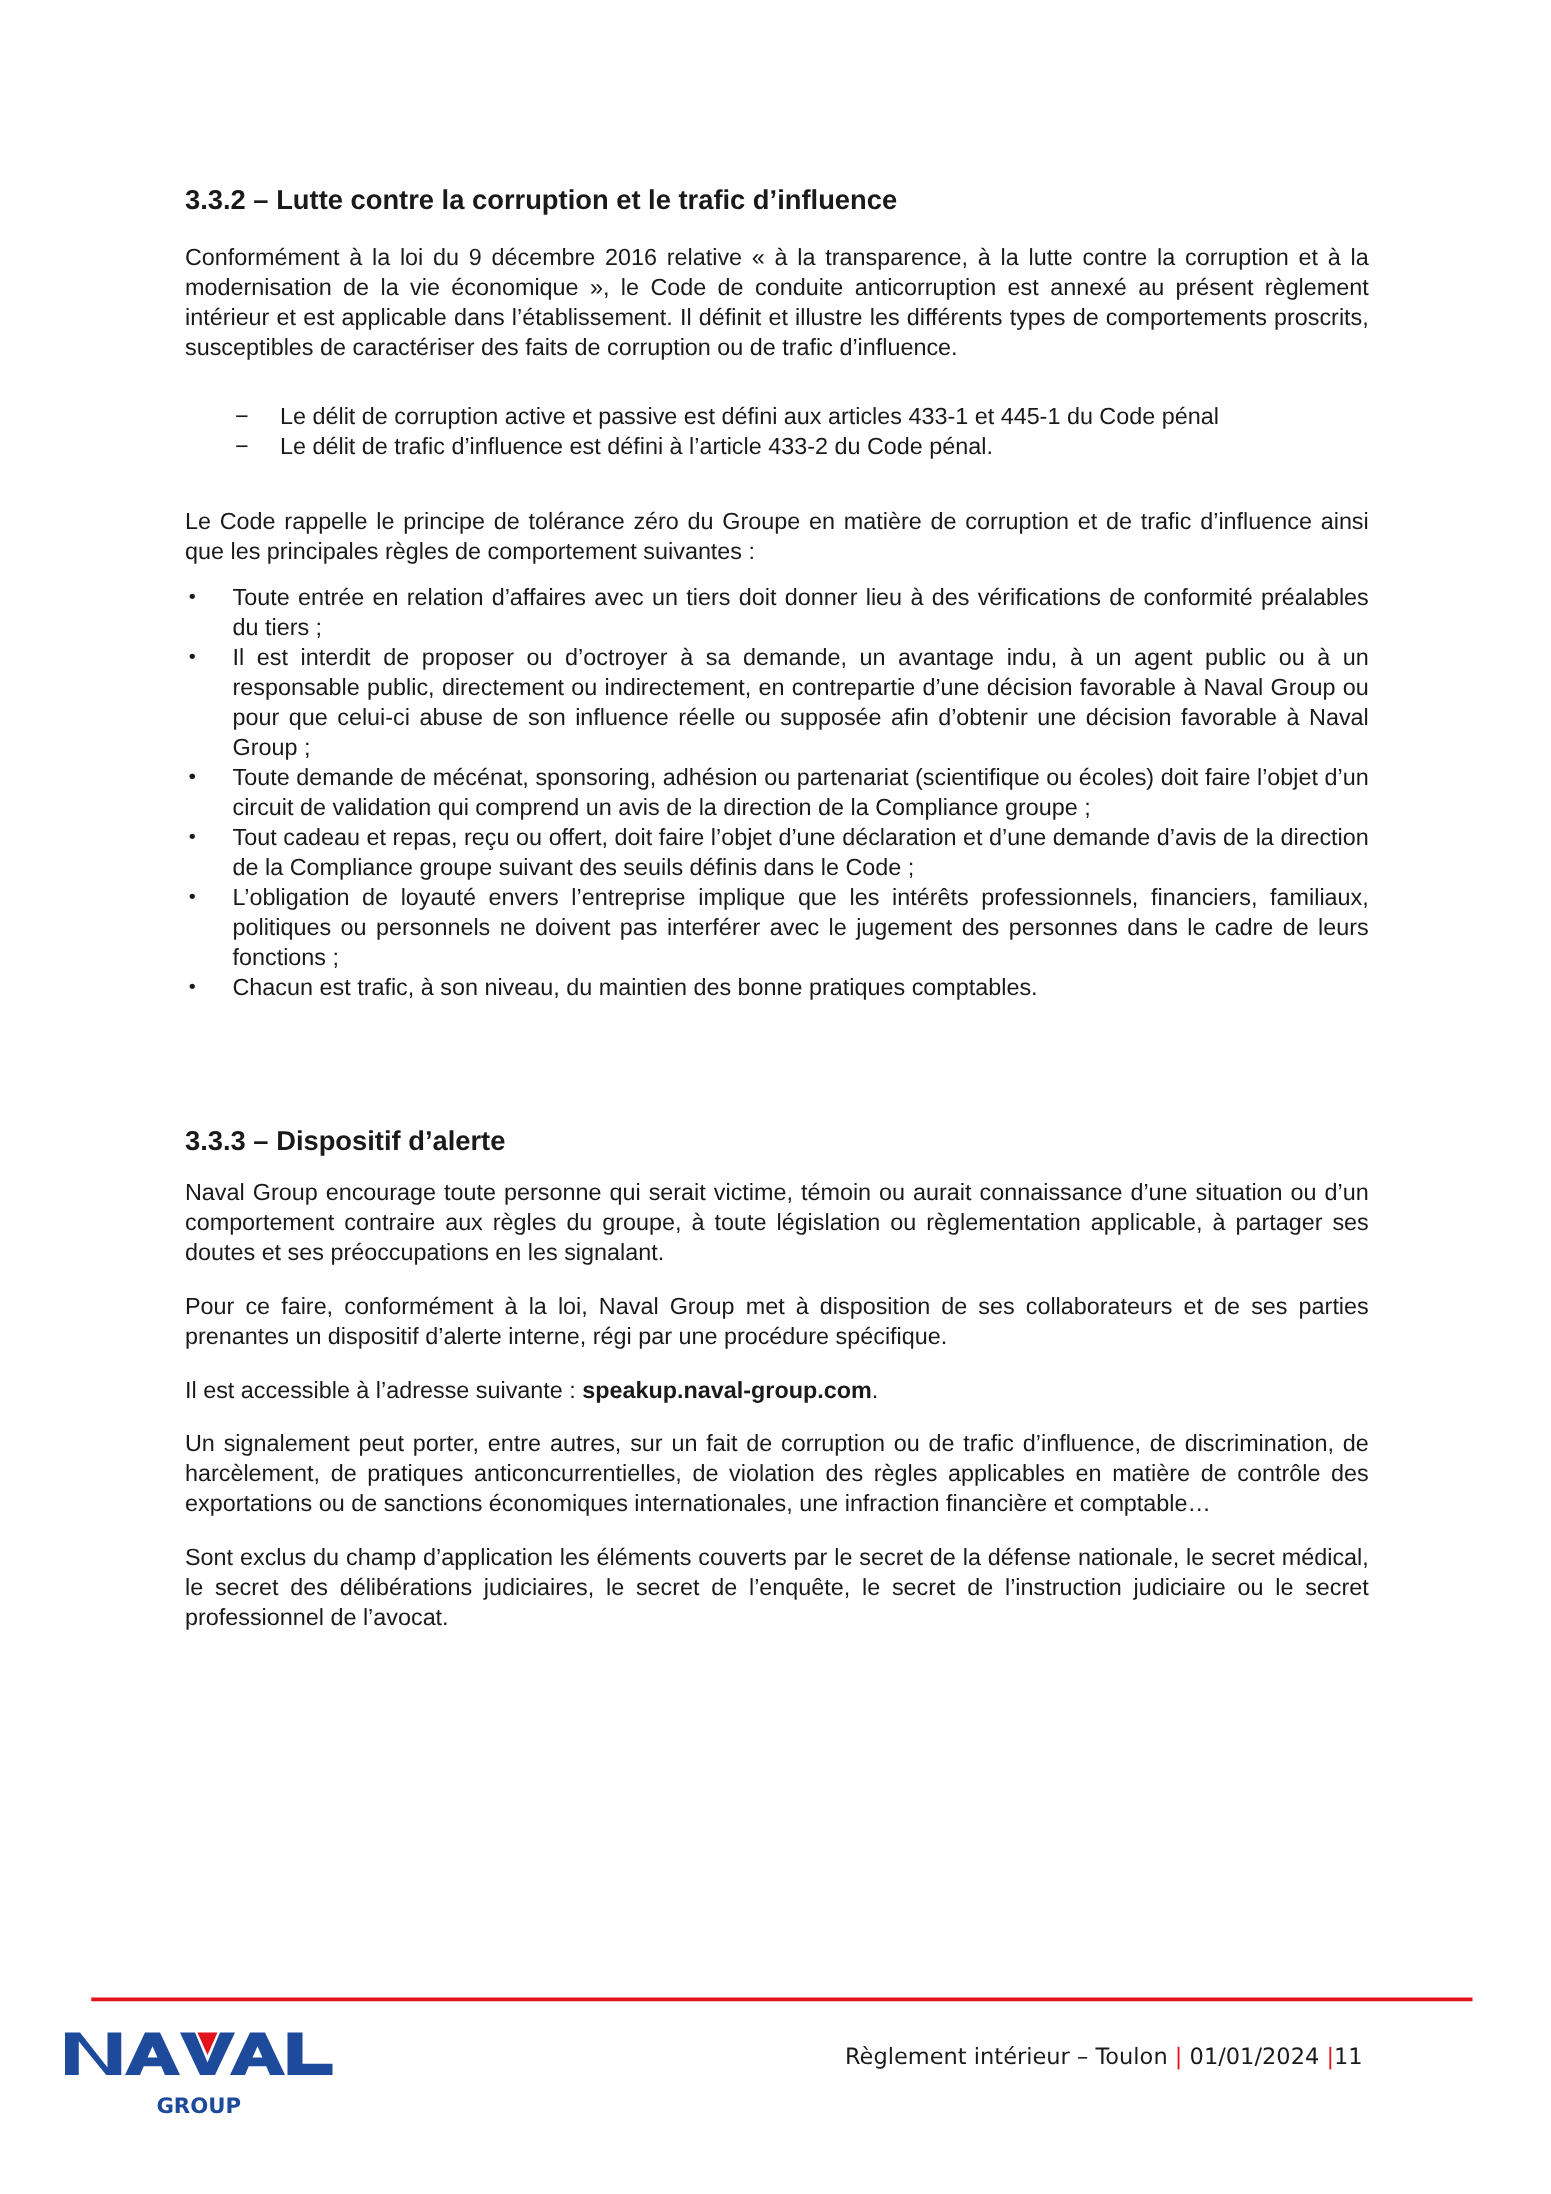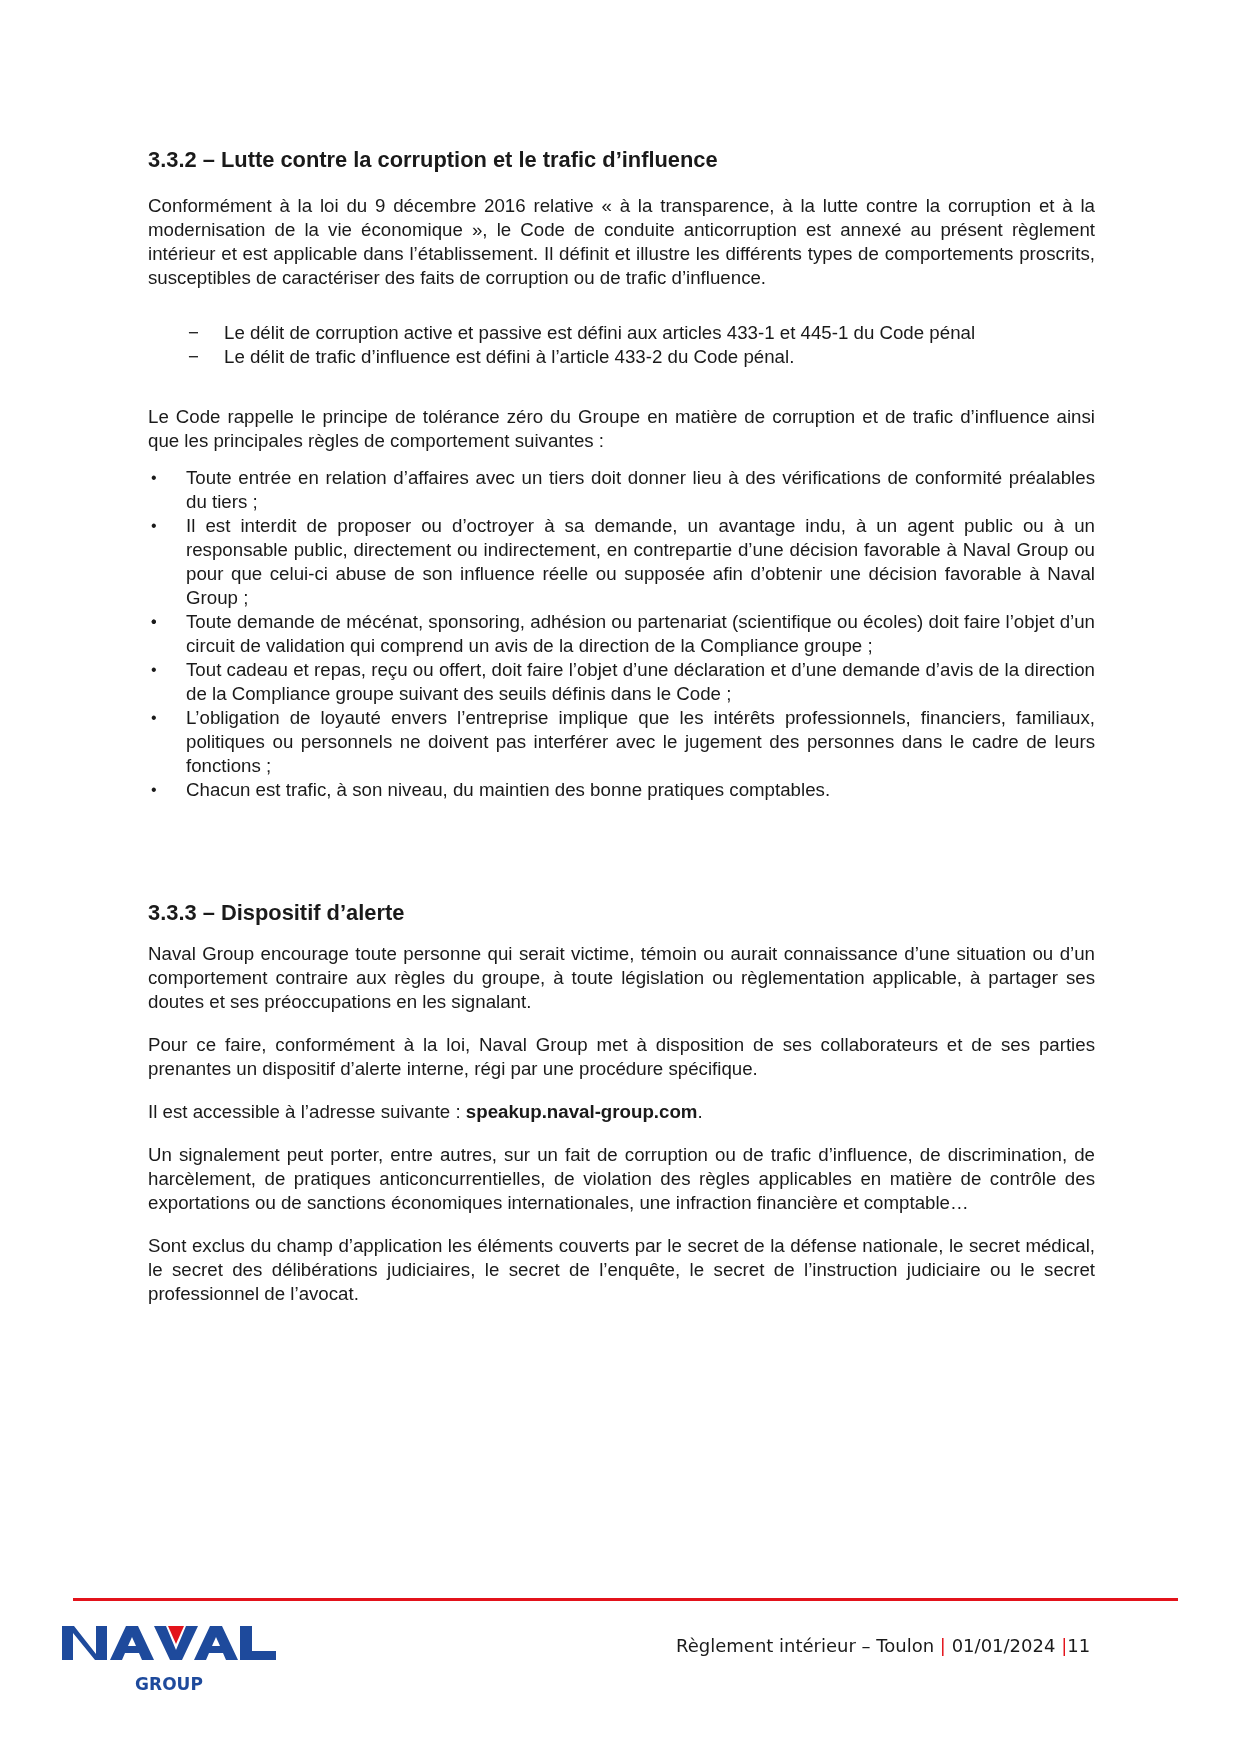--- a/index.html
+++ b/index.html
@@ -9,21 +9,21 @@
       font-family: "Liberation Sans", sans-serif; font-size: 18.7px; line-height: 24px; }
     .h { font-weight: bold; margin: 0; height: 24px; }
     .p { margin: 0; text-align: justify; }
     .dash-list, .bullet-list { list-style: none; margin: 0; padding: 0; }
     .dash-list li { position: relative; padding-left: 76px; }
     .dash-list li .mk { position: absolute; left: 40px; top: 0; }
     .bullet-list li { position: relative; padding-left: 38px; text-align: justify; }
     .bullet-list li .mk { position: absolute; left: 3px; top: 0; font-size: 16px; }
     .bold { font-weight: bold; }
     .footer-line { position: absolute; left: 73px; top: 1598px; width: 1105px; height: 3px; background: #e3131b; }
-    .logo { position: absolute; left: 62px; top: 1620px; width: 215px; height: 80px; }
+    .logo { position: absolute; left: 52px; top: 1620px; width: 215px; height: 80px; }
     .footer-text { position: absolute; left: 652px; top: 1635px; font-family: "DejaVu Sans", sans-serif;
       font-size: 18px; color: #1a1a1a; white-space: nowrap; margin-left: 24px; }
     .sep { color: #e3131b; }
   </style>
 </head>
 <body>
 
 <div class="page">
   <div class="content">
 

